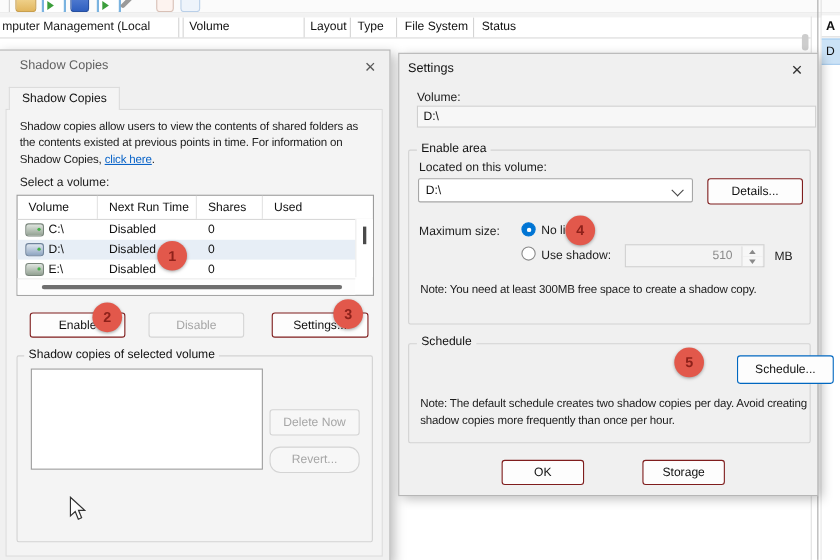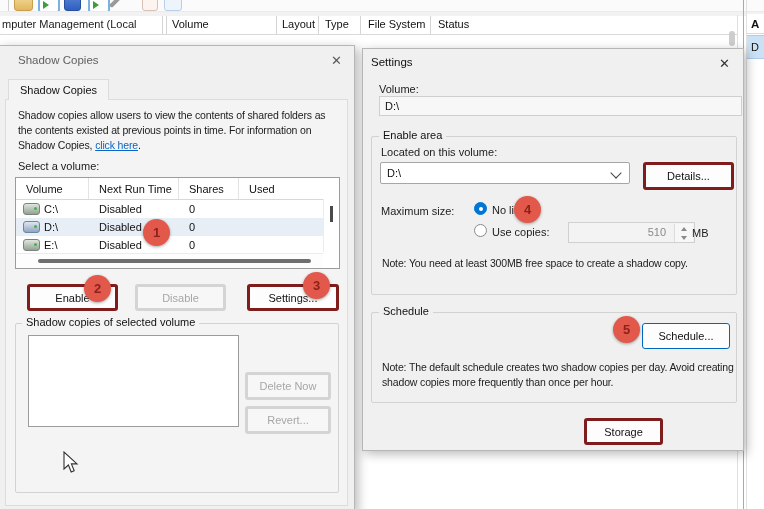--- a/index.html
+++ b/index.html
@@ -59,23 +59,23 @@
   .drive{width:15px;height:10px;margin-right:4px;margin-left:-3px;border-radius:3px;
          background:linear-gradient(#dfe5df,#93a293);border:1px solid #79857b;position:relative;flex:0 0 auto;}
   .drive::after{content:"";position:absolute;right:2px;top:3px;width:3px;height:3px;border-radius:50%;background:#46b04a;}
   .drive.blue{background:linear-gradient(#dfe7f0,#8fa6c2);border-color:#70849c;}
   .vt-vscroll{position:absolute;right:0;top:21px;width:15px;height:53px;background:#fff;border-left:1px solid #ececec;}
   .vt-vthumb{position:absolute;left:6px;top:7px;width:3px;height:16px;background:#4a4a4a;}
   .vt-hscroll{position:absolute;left:0;bottom:0;width:307px;height:14px;background:#fdfdfd;border-top:1px solid #ececec;}
   .vt-hthumb{position:absolute;left:22px;top:5px;width:273px;height:4px;background:#6f6f6f;border-radius:2px;}
 
   .btn{position:absolute;display:flex;align-items:center;justify-content:center;background:#fdfdfd;
-       border:3px solid #7f1d1d;border-radius:3px;font-size:11px;color:#111;cursor:default;}
+       border:1px solid #7f1d1d;border-radius:3px;font-size:11px;color:#111;cursor:default;}
   .btn.disabled{color:#a6a6a6;border-color:#d4d4d4;background:#f7f7f7;}
-  .btn.primary{border:1.5px solid #0067c0;}
+  .btn.primary{border:1.5px solid #0067c0;margin-left:28px;}
 
   .group{position:absolute;border:1px solid #d2d2d2;border-radius:2px;}
   .group-label{position:absolute;padding:0 4px;font-size:11px;}
   .on-tabpage{background:#f4f4f4;}
   .on-dialog{background:#f0f0f0;}
 
   .listbox{position:absolute;left:28px;top:289px;width:209px;height:90px;background:#fff;border:1px solid #9c9c9c;}
 
   .badge{position:absolute;width:27px;height:27px;border-radius:50%;display:flex;align-items:center;justify-content:center;
          font-weight:bold;font-size:13px;box-shadow:0 1px 3px rgba(0,0,0,.35);z-index:5;}
@@ -209,21 +209,21 @@
 
   <div class="badge" style="left:84px;top:229px;background:#E2584B;color:#8E211A;">2</div>
   <div class="badge" style="left:303px;top:226px;background:#E2584B;color:#8E211A;">3</div>
 
   <div class="group" style="left:15px;top:277px;width:322px;height:168px;"></div>
   <div class="group-label on-tabpage" style="left:22px;top:270px;">Shadow copies of selected volume</div>
 
   <div class="listbox"></div>
 
   <div class="btn disabled" style="left:245px;top:326px;width:80px;height:22px;">Delete Now</div>
-  <div class="btn disabled" style="left:245px;top:360px;width:80px;height:22px;">Revert...</div>
+  <div class="btn disabled" style="left:245px;top:360px;width:80px;height:22px;border-radius:10px;">Revert...</div>
 
   <div class="cursor">
     <svg width="17" height="24" viewBox="0 0 17 24">
       <path d="M1,1 L1,18 L5.4,14 L8.2,21 L11.2,19.7 L8.4,12.9 L14,12.9 Z" fill="#fdfdfd" stroke="#333" stroke-width="1.1"></path>
     </svg>
   </div>
 </div>
 
 <div class="dlg dlg-settings">
   <div class="dlg-title" style="left:8px;top:7px;color:#111;">Settings</div>
@@ -243,39 +243,40 @@
     <div class="chev"></div>
   </div>
   <div class="btn" style="left:280px;top:113px;width:85px;height:22px;">Details...</div>
 
   <div class="abs label" style="left:18px;top:156px;">Maximum size:</div>
   <div class="radio checked" style="left:111px;top:153px;"></div>
   <div class="abs label" style="left:129px;top:155px;">No limit</div>
   <div class="badge" style="left:151px;top:147px;background:#E2584B;color:#8E211A;">4</div>
 
   <div class="radio" style="left:111px;top:175px;"></div>
-  <div class="abs label" style="left:129px;top:177px;">Use copies:</div>
+  <div class="abs label" style="left:129px;top:177px;">Use shadow:</div>
 
   <div class="spinner">
     <span class="spin-val">510</span>
     <div class="spin-btns">
       <div class="spin-up">
           <div class="tri-up"></div>
         </div>
       <div class="spin-dn">
           <div class="tri-dn"></div>
         </div>
     </div>
   </div>
-  <div class="abs label" style="left:329px;top:178px;">MB</div>
+  <div class="abs label" style="left:341px;top:178px;">MB</div>
 
   <div class="abs para" style="left:19px;top:207px;width:352px;">Note: You need at least 300MB free space to create a shadow copy.</div>
 
   <div class="group" style="left:8px;top:263px;width:364px;height:89px;"></div>
   <div class="group-label on-dialog" style="left:16px;top:256px;">Schedule</div>
 
   <div class="badge" style="left:250px;top:267px;background:#E2584B;color:#8E211A;">5</div>
   <div class="btn primary" style="left:279px;top:274px;width:86px;height:24px;">Schedule...</div>
 
   <div class="abs para" style="left:19px;top:311px;width:356px;">Note: The default schedule creates two shadow copies per day. Avoid creating shadow copies more frequently than once per hour.</div>
 
+  <div class="btn" style="left:93px;top:369px;width:73px;height:21px;">OK</div>
   <div class="btn" style="left:221px;top:369px;width:73px;height:21px;">Storage</div>
 </div>
 
 </body></html>

